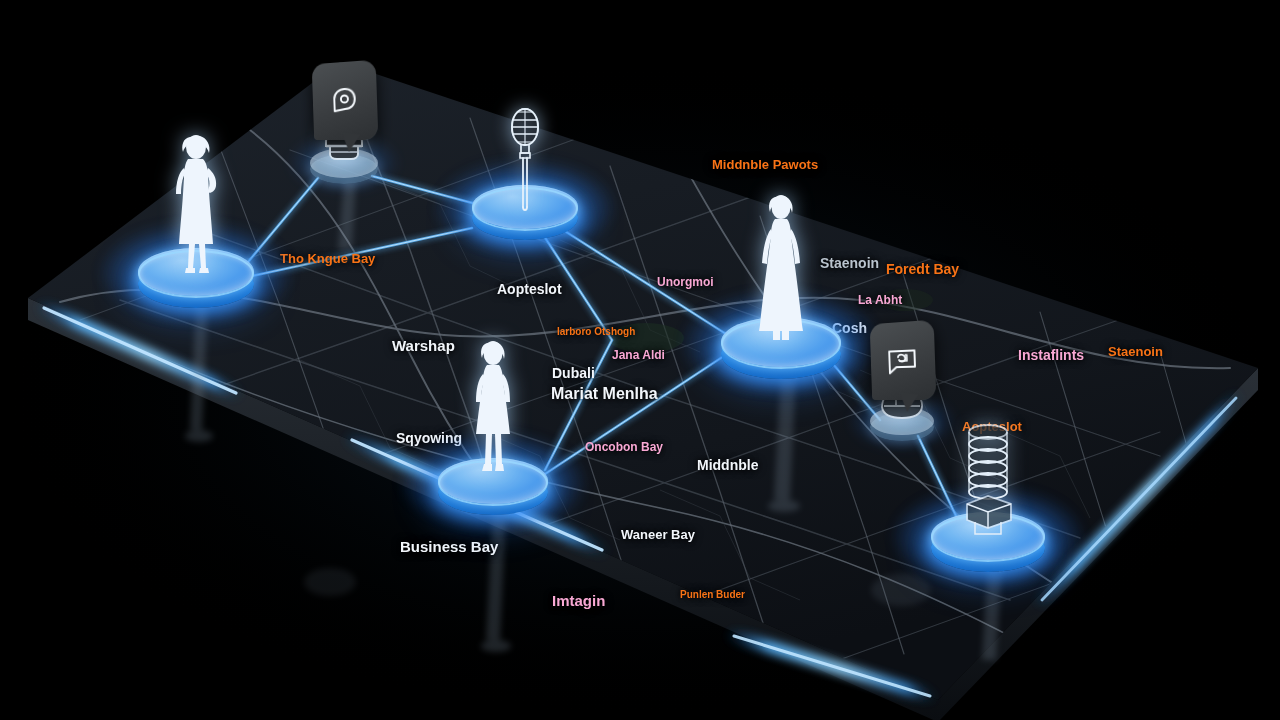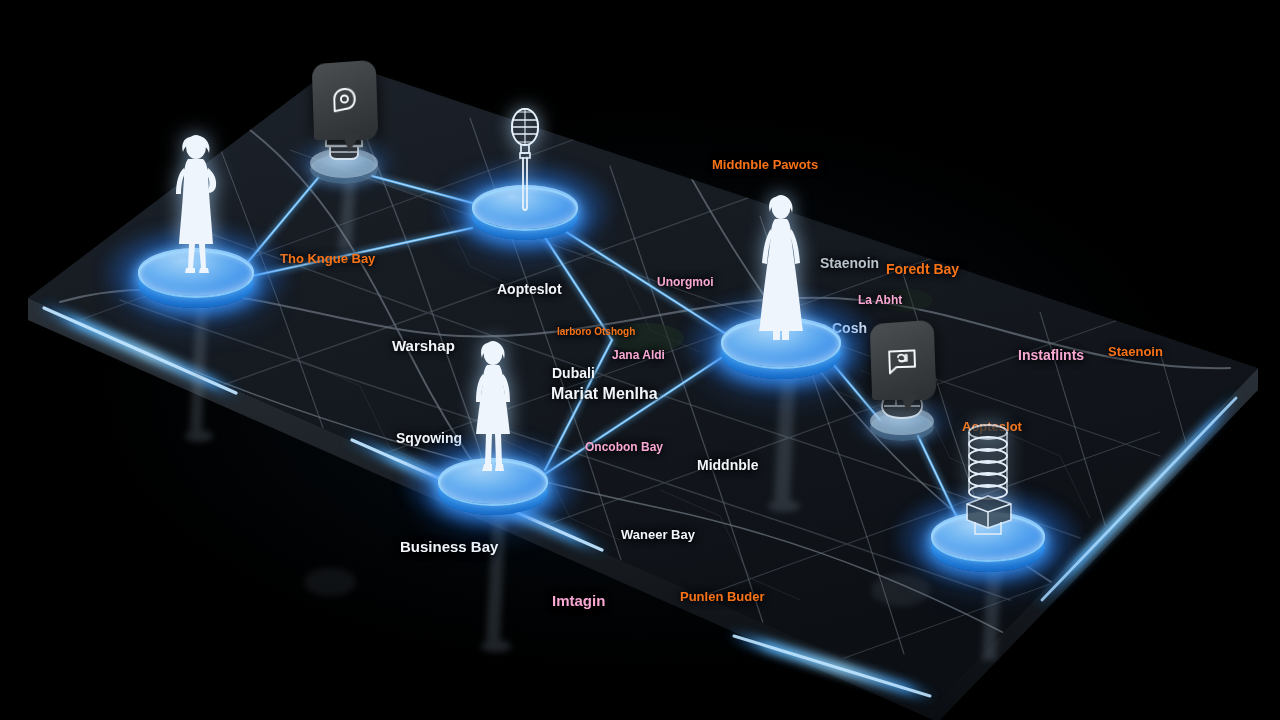--- a/index.html
+++ b/index.html
@@ -220,21 +220,21 @@
       <div class="maplabel lb-bright" style="left: 527px; top: 385px; font-size: 16px; margin-left: 24px;">Mariat Menlha</div>
       <div class="maplabel lb-dimmer" style="left: 1018px; top: 347px; font-size: 14px;">Instaflints</div>
       <div class="maplabel lb-dim" style="left: 1108px; top: 344px; font-size: 13px;">Staenoin</div>
       <div class="maplabel lb-bright" style="left: 396px; top: 430px; font-size: 14px;">Sqyowing</div>
       <div class="maplabel lb-dim" style="left: 962px; top: 419px; font-size: 13px;">Aopteslot</div>
       <div class="maplabel lb-dimmer" style="left: 585px; top: 440px; font-size: 12px;">Oncobon Bay</div>
       <div class="maplabel lb-bright" style="left: 697px; top: 457px; font-size: 14px;">Middnble</div>
       <div class="maplabel lb-bright" style="left: 621px; top: 519px; font-size: 13px; margin-top: 8px;">Waneer Bay</div>
       <div class="maplabel lb-bright" style="left: 400px; top: 538px; font-size: 15px;">Business Bay</div>
       <div class="maplabel lb-dimmer" style="left: 552px; top: 592px; font-size: 15px;">Imtagin</div>
-      <div class="maplabel lb-dim" style="left: 680px; top: 589px; font-size: 13px;">Punlen Buder</div>
+      <div class="maplabel lb-dim" style="left: 680px; top: 589px; font-size: 10px;">Punlen Buder</div>
     </div>
 
   <div class="node" style="left:196px;top:272px;">
     <div class="disc" style="width:116px;height:48px;">
       <div class="glow" style="width:190px;height:96px;"></div>
       <div class="side" style="top:12px;width:116px;height:48px;"></div>
       <div class="top" style="width:116px;height:48px;"></div>
       <div class="rimlight" style="top:2px;width:112px;height:44px;"></div>
     </div>
     <div class="figure" style="bottom:20px;">

